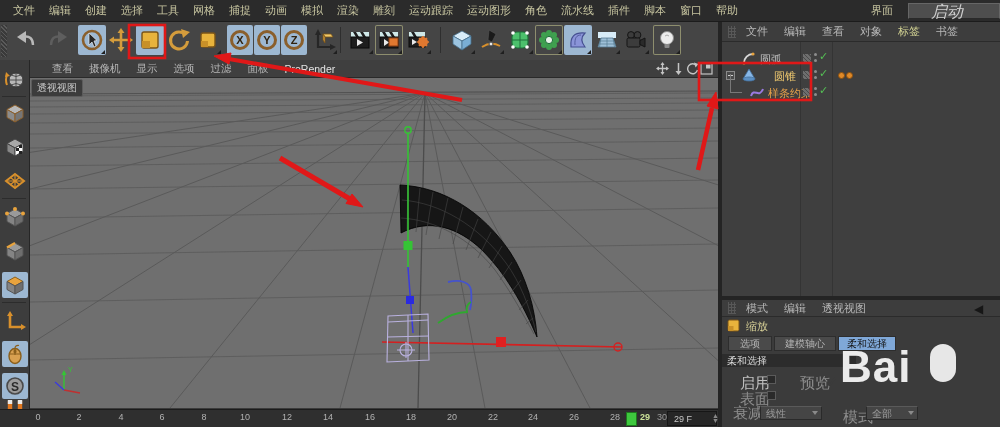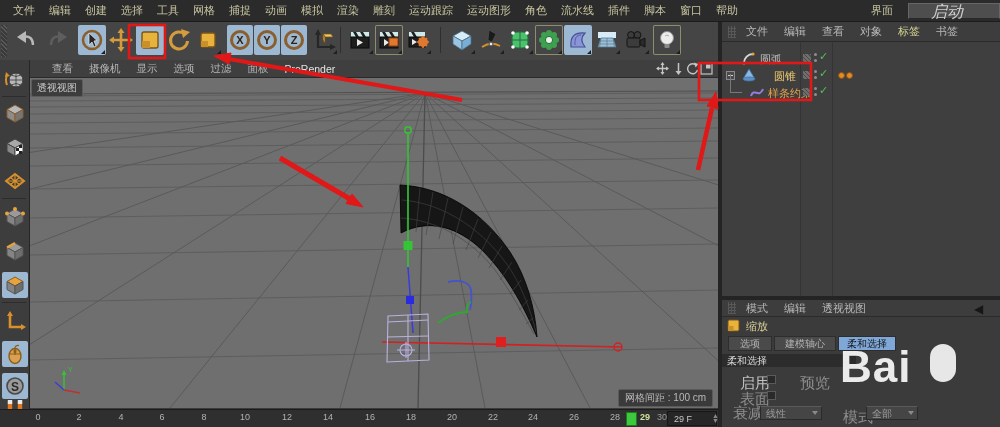--- a/index.html
+++ b/index.html
@@ -511,21 +511,20 @@
   <svg class="nav-ic" style="left:686px" viewBox="0 0 13 13">
       <path d="M10.5 3.5 A5 5 0 1 0 11.5 8" stroke="#c4c4c4" stroke-width="1.4" fill="none"></path>
       <polygon points="8,0.5 12.5,2 9.5,5.5" fill="#c4c4c4"></polygon>
     </svg>
   <svg class="nav-ic" style="left:700px" viewBox="0 0 13 13">
       <rect x="1" y="1" width="11" height="11" fill="none" stroke="#c4c4c4" stroke-width="1.2"></rect>
       <rect x="6" y="2.5" width="4.5" height="4" fill="#c4c4c4"></rect>
     </svg>
 
   <div class="abs vp-label">透视视图</div>
-  <div class="abs grid-box">网格间距 : 100 cm</div>
 
   <div class="abs timeline">
     <span class="tick" style="left:38px">0</span>
     <span class="tick" style="left:79px">2</span>
     <span class="tick" style="left:121px">4</span>
     <span class="tick" style="left:162px">6</span>
     <span class="tick" style="left:204px">8</span>
     <span class="tick" style="left:245px">10</span>
     <span class="tick" style="left:287px">12</span>
     <span class="tick" style="left:328px">14</span>

